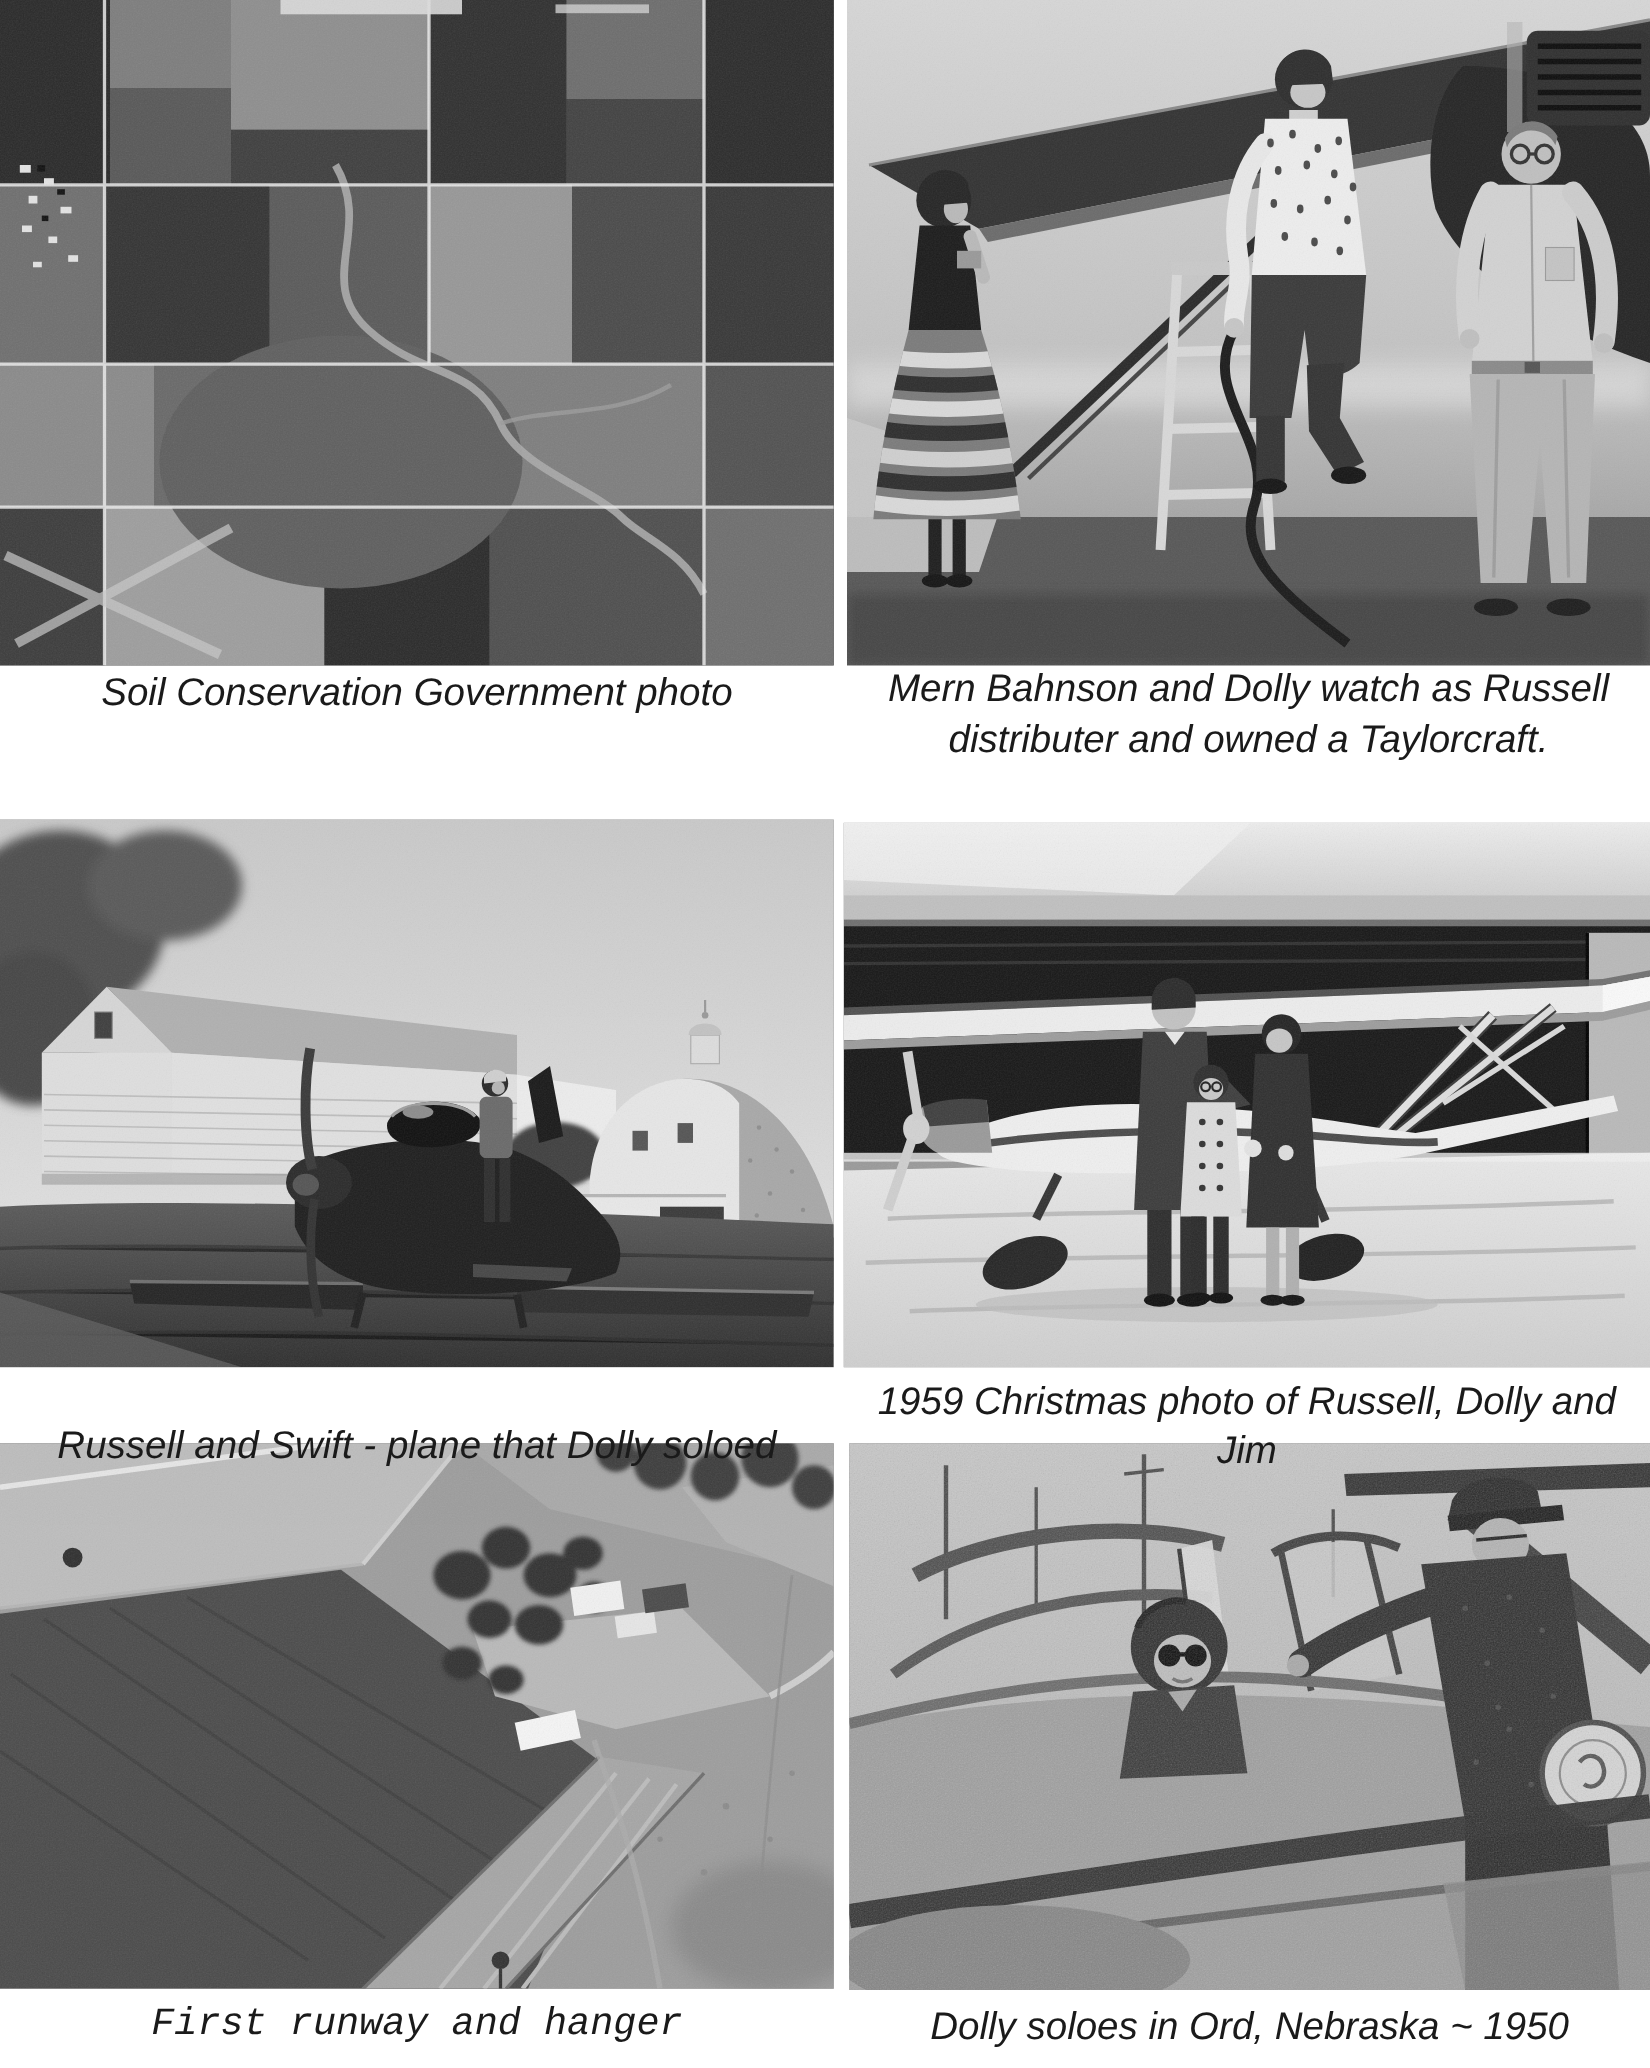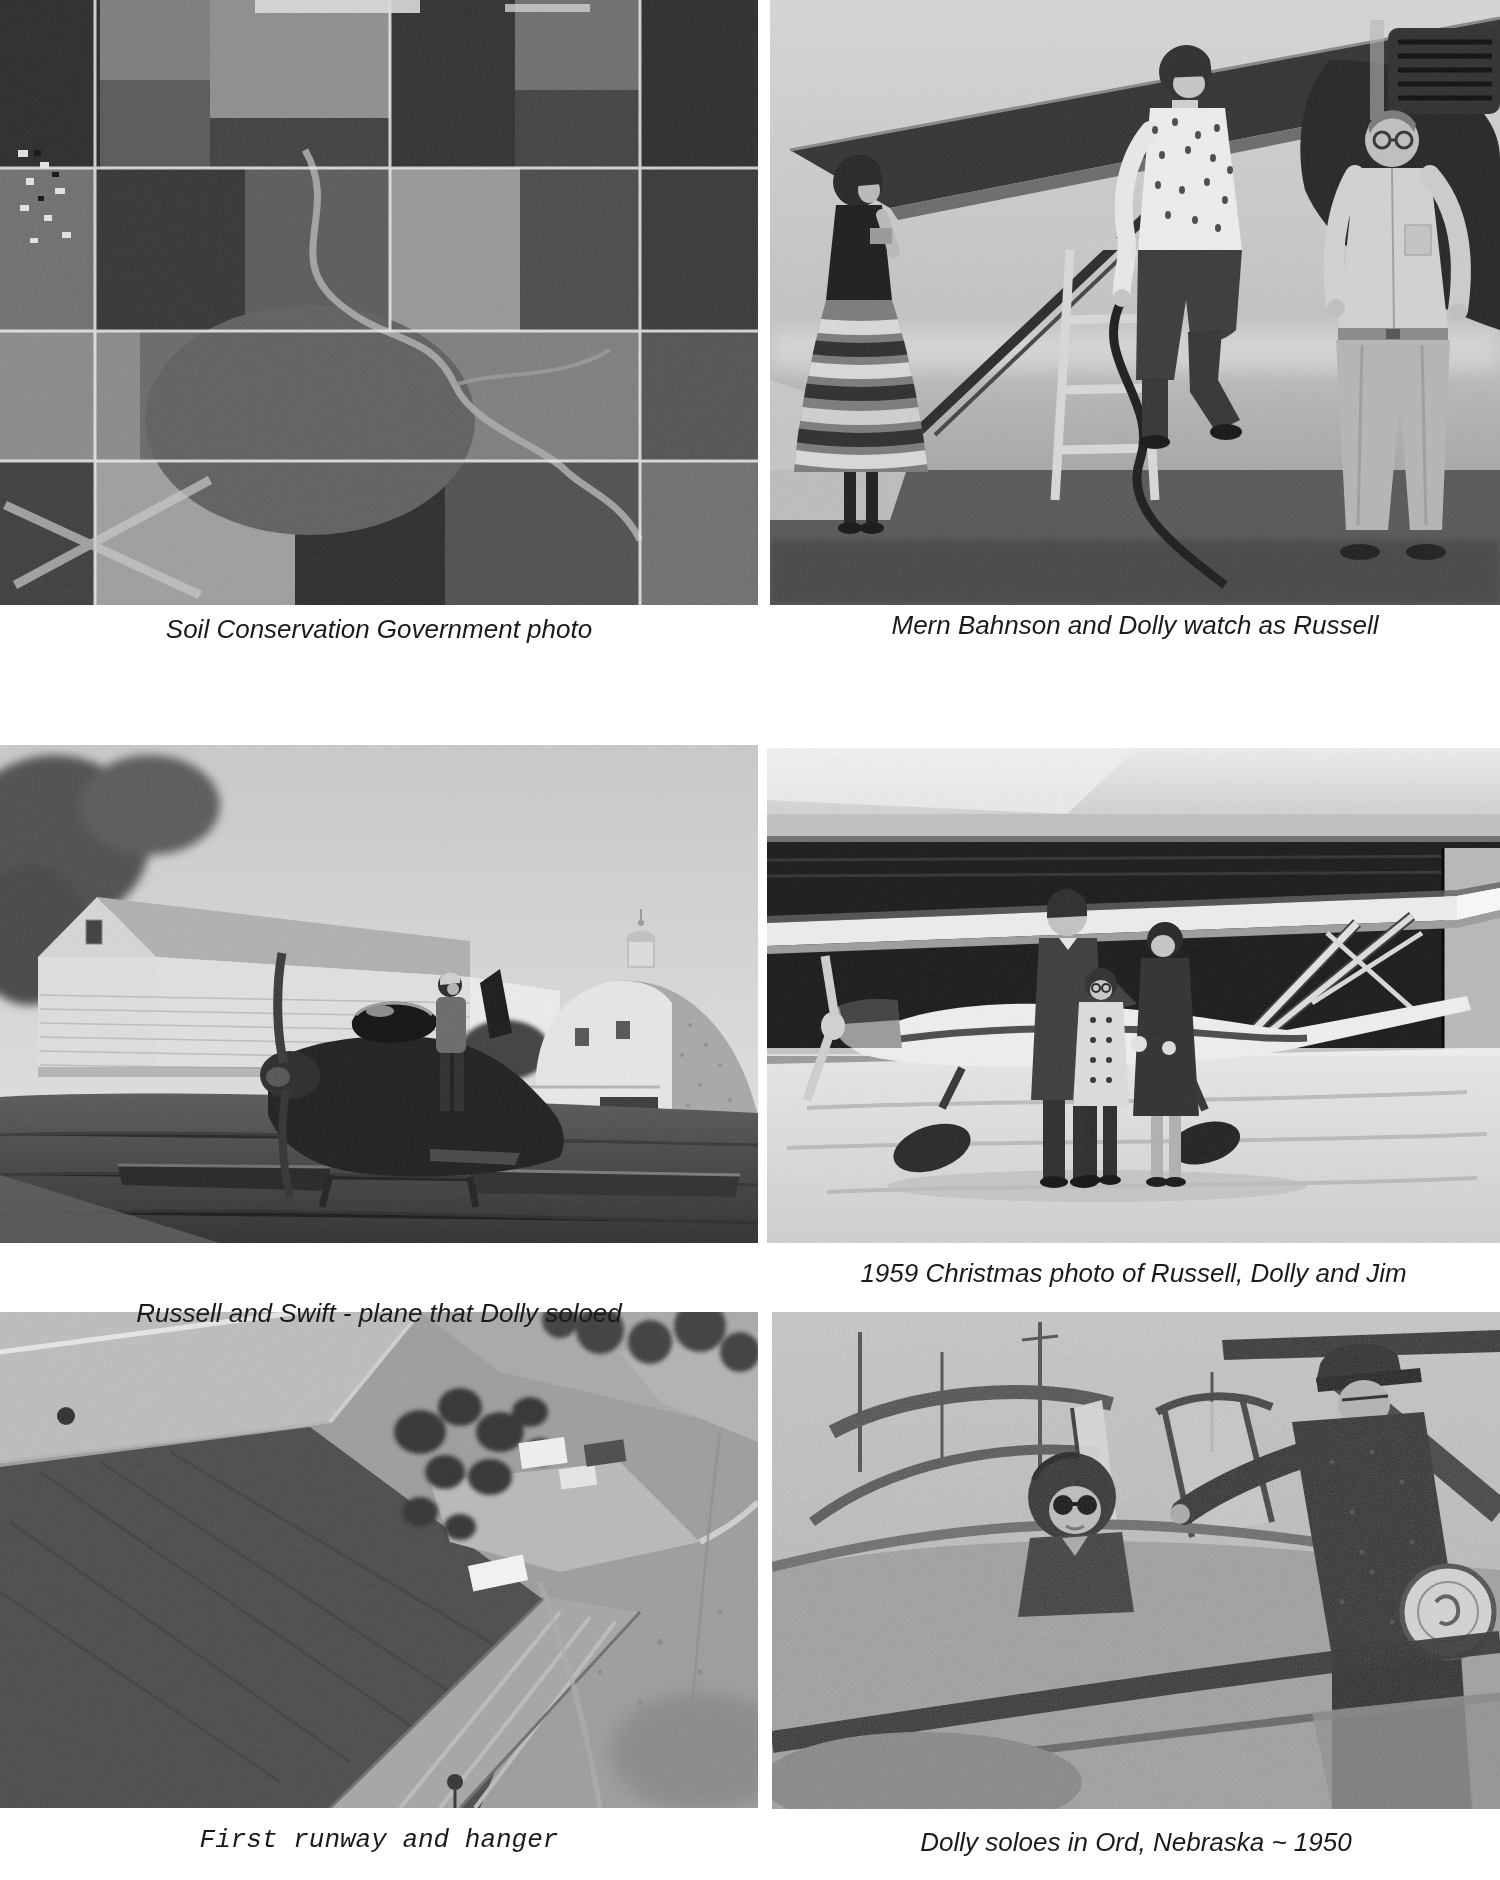--- a/index.html
+++ b/index.html
@@ -1,21 +1,21 @@
 <!DOCTYPE html>
 <html><head>
 <meta charset="utf-8">
 <style>
   html,body{margin:0;padding:0;background:#ffffff;}
   .page{position:relative;width:1500px;height:1880px;background:#ffffff;overflow:hidden;
         font-family:"Liberation Sans",sans-serif;}
   .photo{position:absolute;overflow:hidden;background:#9a9a9a;}
   .photo svg{display:block;width:100%;height:100%;}
   .cap{position:absolute;text-align:center;font-style:italic;font-weight:400;
-       color:#1a1a1a;font-size:26px;line-height:45px;}
+       color:#1a1a1a;font-size:35px;line-height:45px;}
   .cap.three{line-height:47px;}
   #ph1{left:0;   top:0;    width:758px;height:605px;}
   #ph2{left:770px;top:0;   width:730px;height:605px;}
   #ph3{left:0;   top:745px; width:758px;height:498px;}
   #ph4{left:767px;top:748px;width:733px;height:495px;}
   #ph5{left:0;   top:1312px;width:758px;height:496px;}
   #ph6{left:772px;top:1312px;width:728px;height:497px;}
   #cap1{left:0;   top:607px; width:758px;}
   #cap2{left:770px;top:602px;width:730px;}
   #cap3{left:0;   top:1251px;width:758px;margin-top:40px;}
@@ -585,20 +585,21 @@
       <rect width="728" height="497" filter="url(#grain)" opacity="0.28"></rect>
     </svg>
   </div>
 
   <div class="cap" id="cap1">
     <div>Soil Conservation Government photo</div>
   </div>
 
   <div class="cap three" id="cap2">
     <div>Mern Bahnson and Dolly watch as Russell</div>
+    <div>distributer and owned a Taylorcraft.</div>
   </div>
 
   <div class="cap" id="cap3">
     <div>Russell and Swift - plane that Dolly soloed</div>
   </div>
 
   <div class="cap" id="cap4">
     <div>1959 Christmas photo of Russell, Dolly and Jim</div>
   </div>
 

